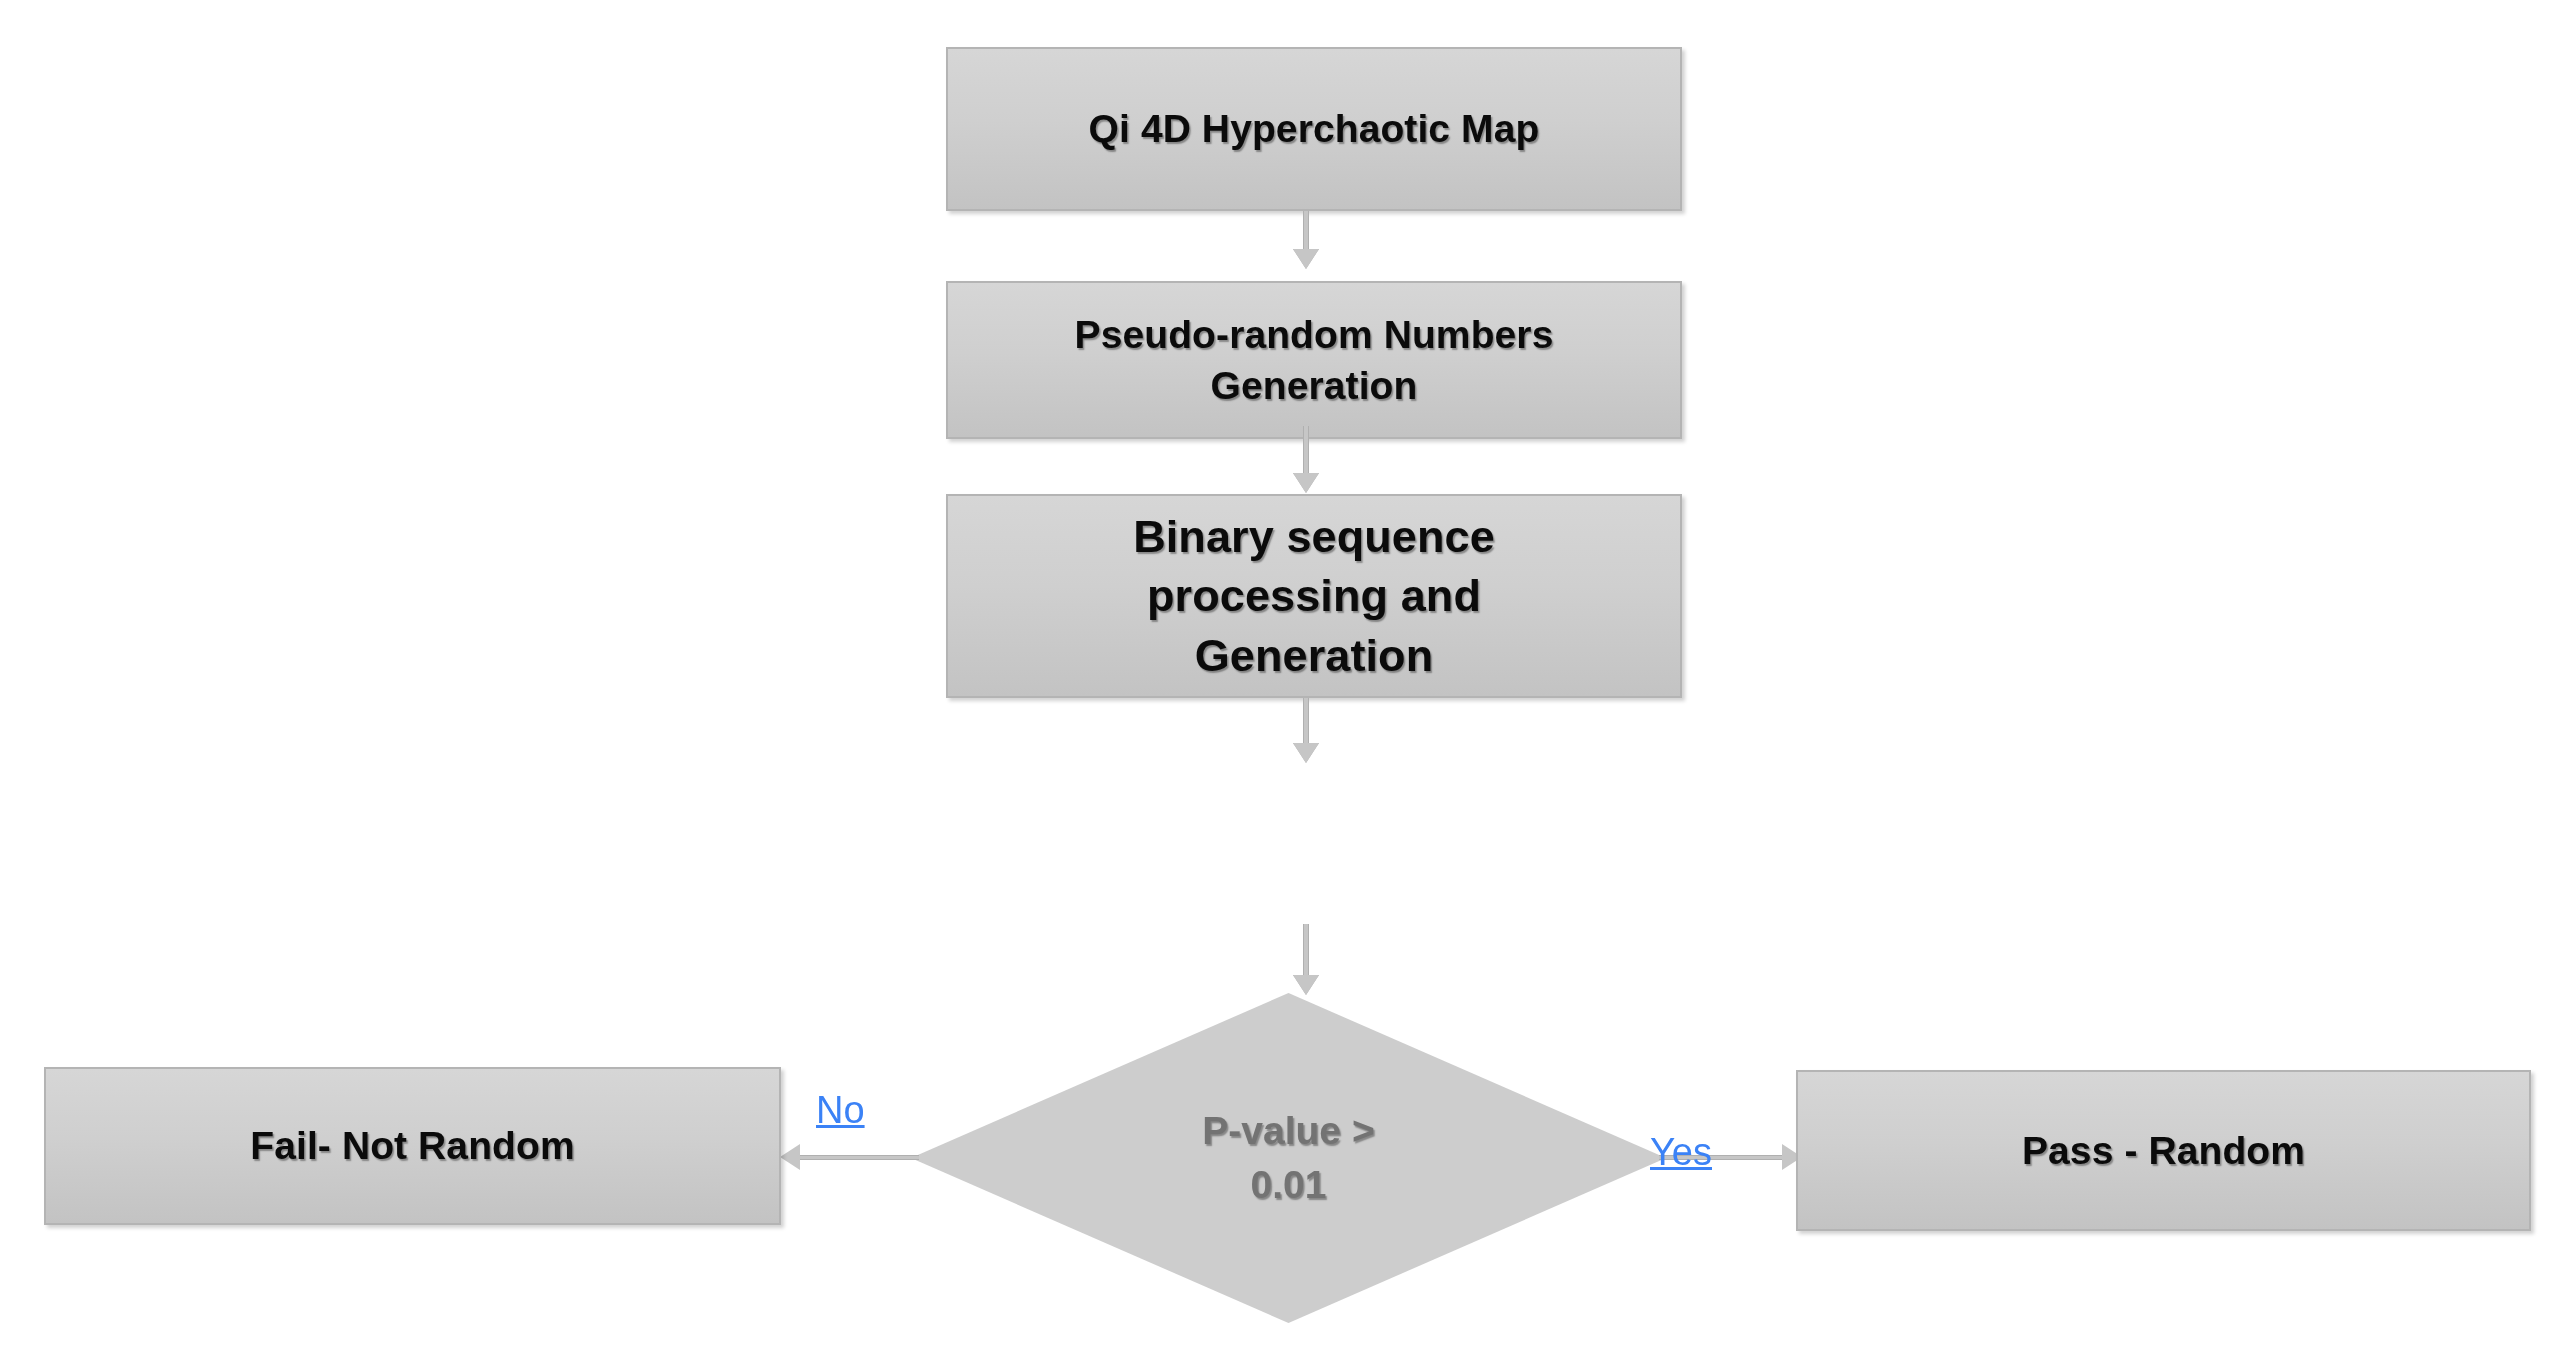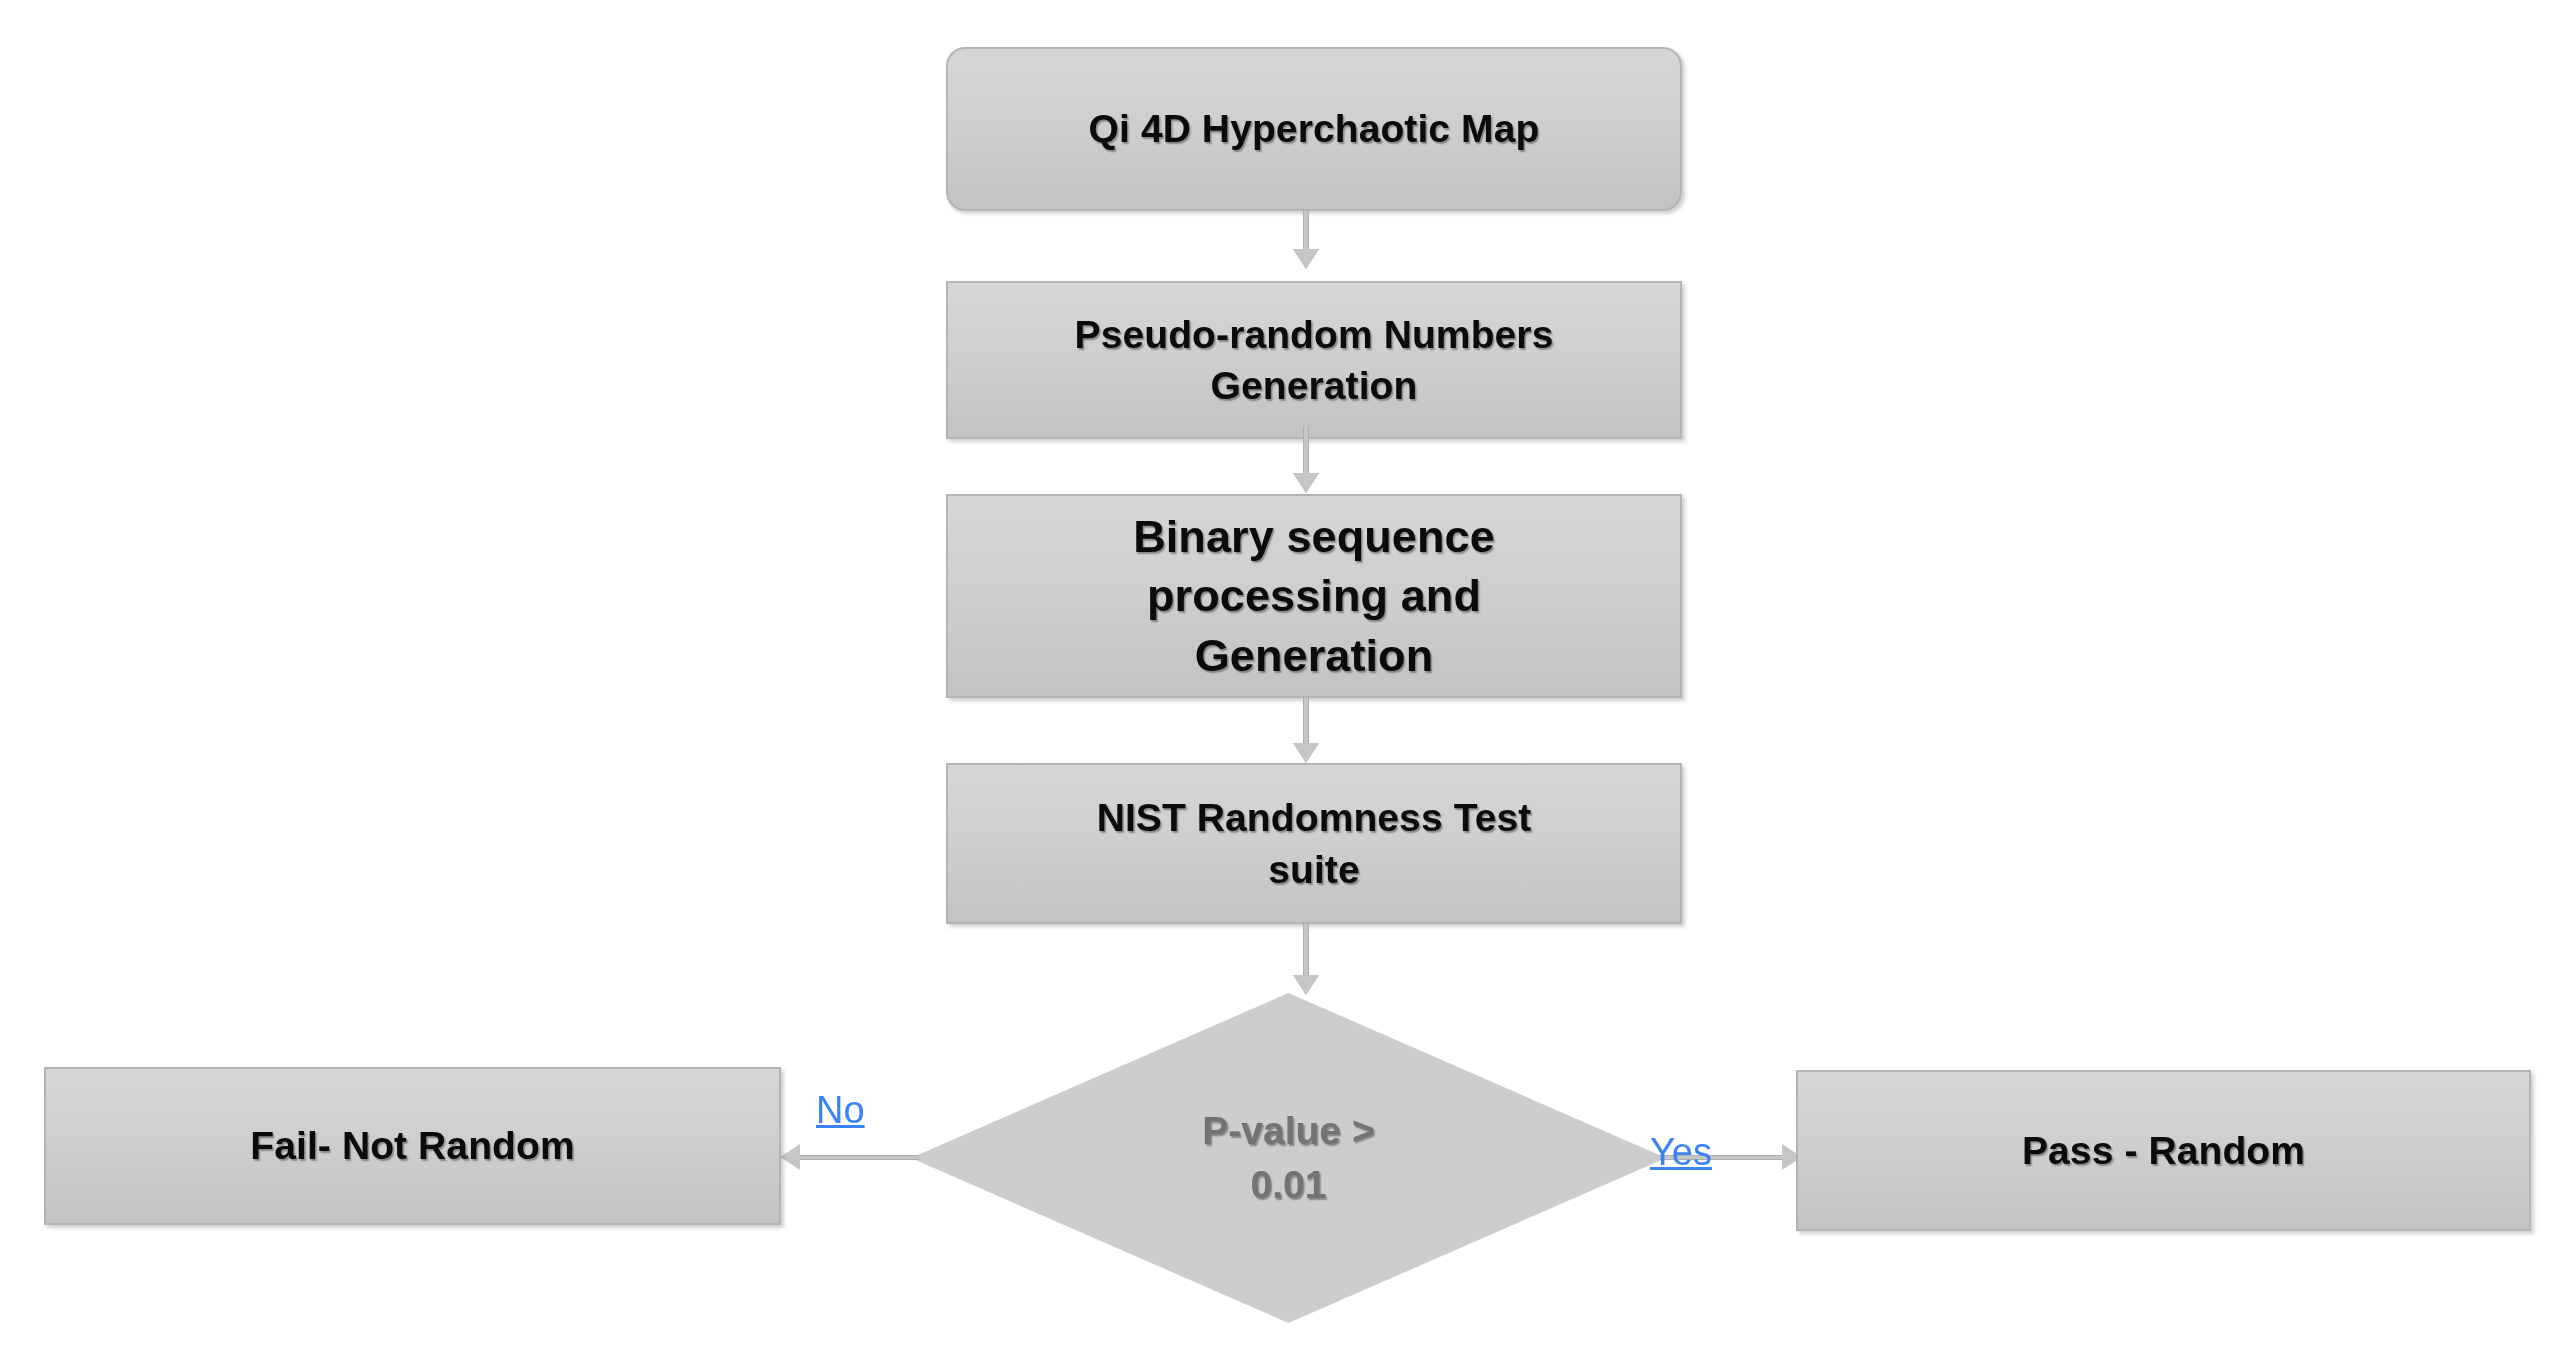--- a/index.html
+++ b/index.html
@@ -32,21 +32,21 @@
     line-height: 1.32;
     letter-spacing: 0.1px;
     text-shadow: 1.5px 1.5px 1.5px rgba(0,0,0,0.35);
   }
   .node-box .label-text {
     display: block;
     padding: 0 19px;
     white-space: pre-line;
   }
 
-  #box-hyperchaotic { left: 946px; top: 47px;   width: 736px; height: 164px; font-size: 39px; border-radius: 19px; }
+  #box-hyperchaotic { left: 946px; top: 47px;   width: 736px; height: 164px; font-size: 39px; }
   #box-prng         { left: 946px; top: 269px;  width: 736px; height: 158px; font-size: 39px; margin-top: 12px; }
   #box-binary       { left: 946px; top: 494px;  width: 736px; height: 204px; font-size: 45px; }
   #box-nist         { left: 946px; top: 763px; width: 736px; height: 161px; font-size: 39px; }
   #box-fail         { left: 44px;   top: 1067px; width: 737px; height: 158px; font-size: 39px; }
   #box-pass         { left: 1796px; top: 1070px; width: 735px; height: 161px; font-size: 39px; }
 
   
   #decision-diamond {
     position: absolute;
     left: 911px;
@@ -177,24 +177,20 @@
     <span class="label-text">Binary sequence
 processing and
 Generation</span>
   </div>
 
   <div class="v-connector" id="conn-3">
     <span class="shaft"></span>
     <span class="head"></span>
   </div>
 
-  <div class="node-box" id="box-nist">
-    <span class="label-text">NIST Randomness Test
-suite</span>
-  </div>
 
   <div class="v-connector" id="conn-4">
     <span class="shaft"></span>
     <span class="head"></span>
   </div>
 
   <div id="decision-diamond">
     <span class="diamond-shape"></span>
     <span class="diamond-label">P-value &gt;
 0.01</span>

